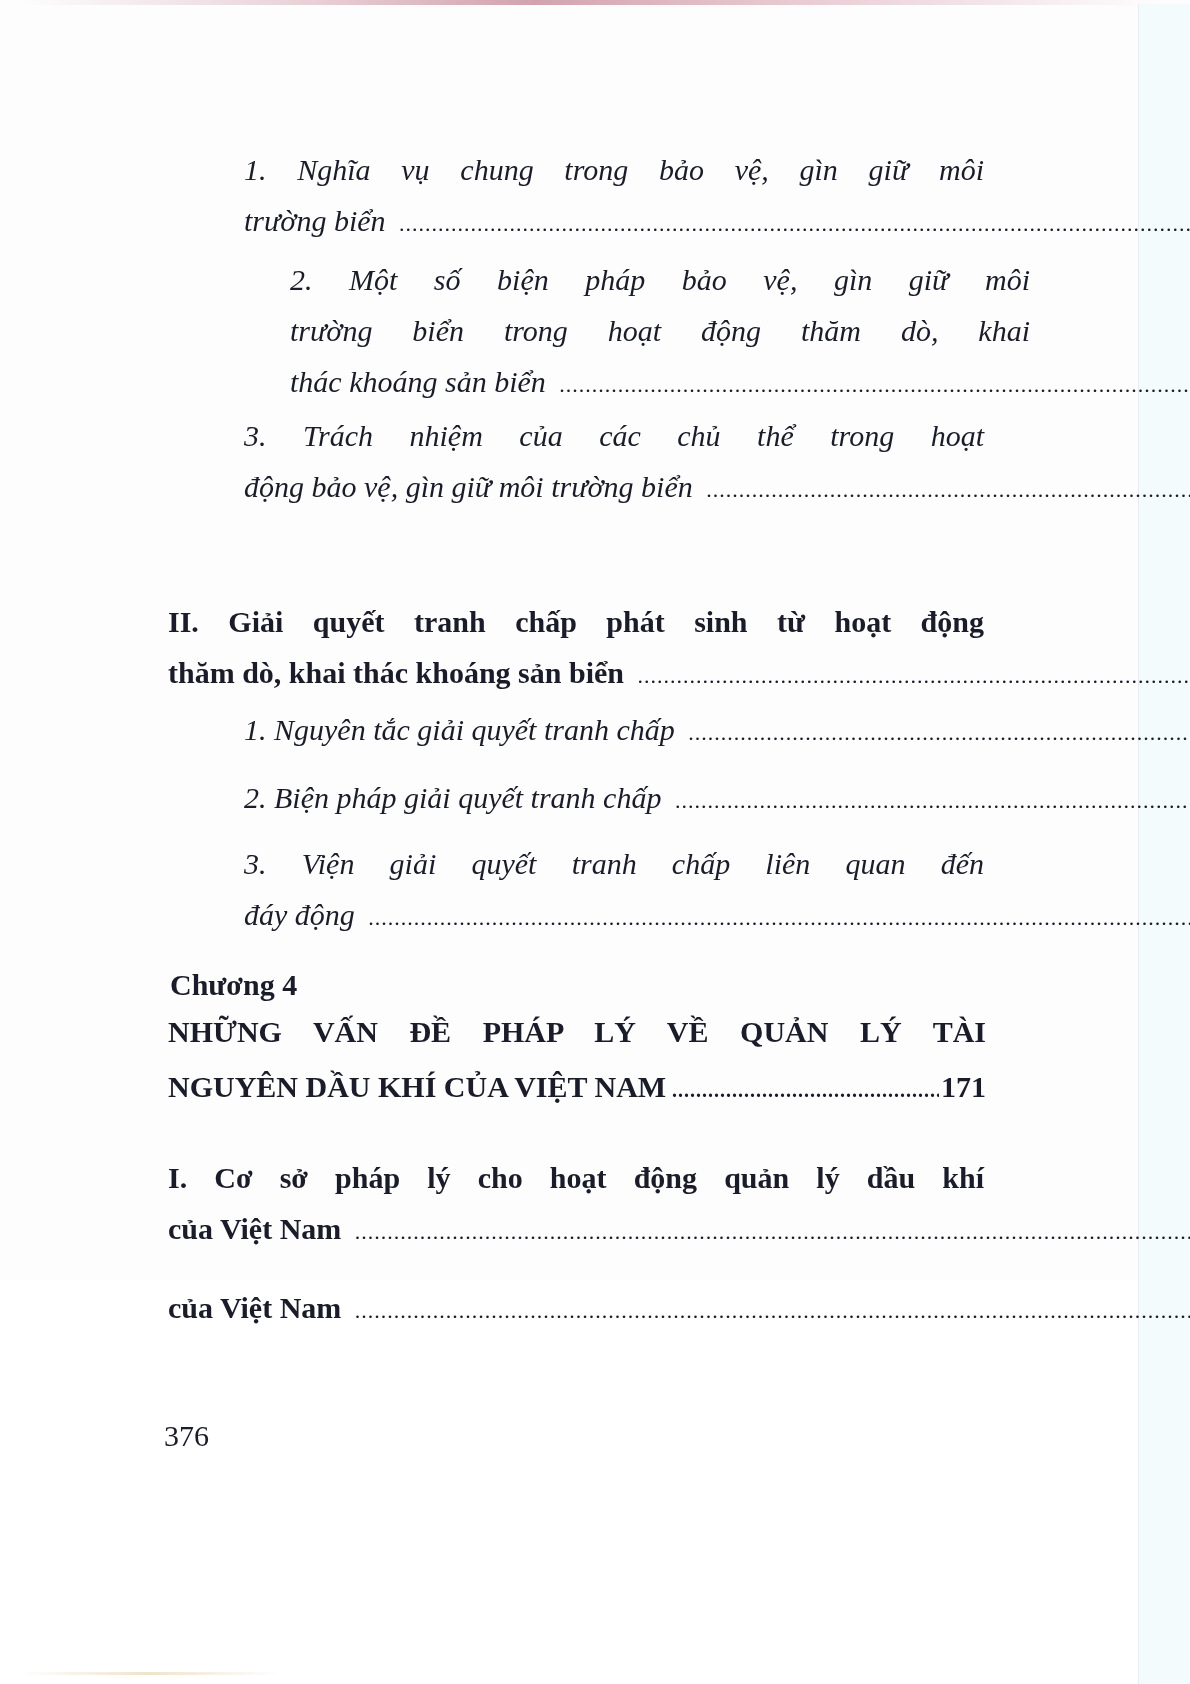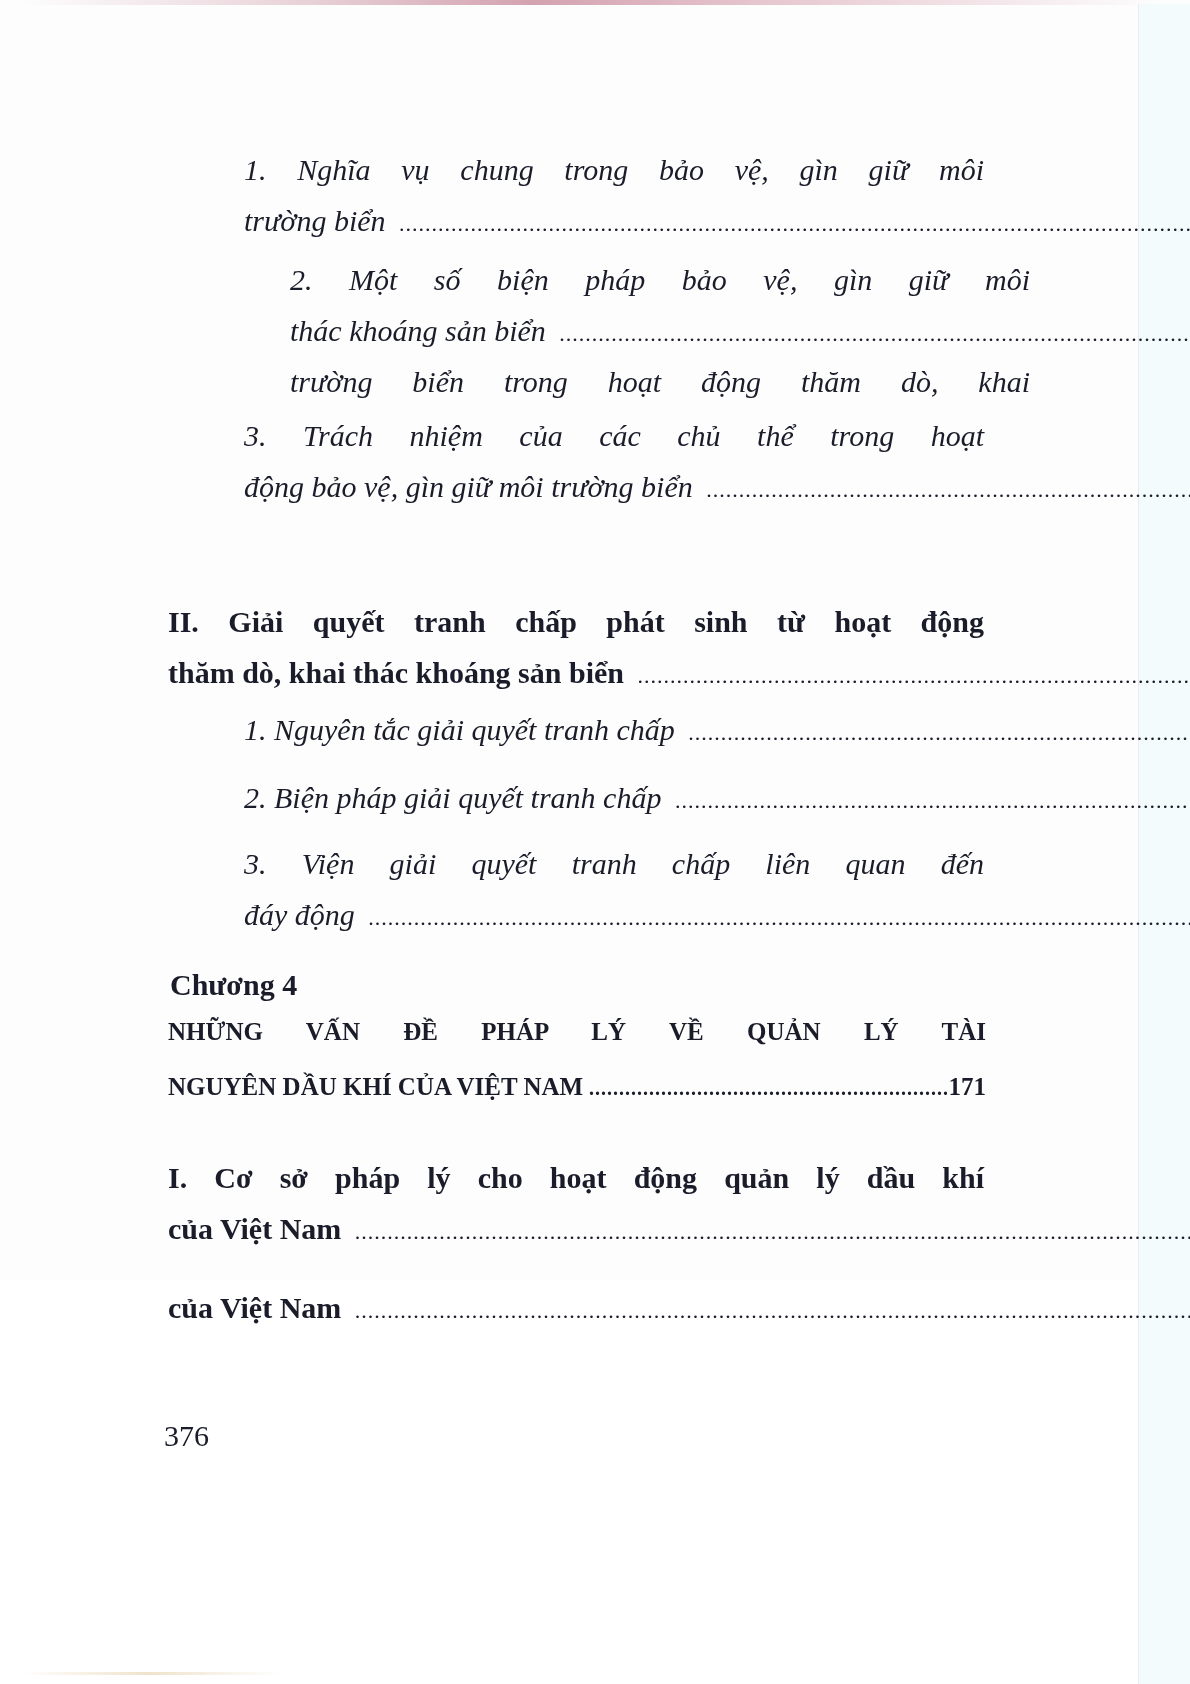--- a/index.html
+++ b/index.html
@@ -122,21 +122,21 @@
       top: 962px;
       font-size: 30px;
       font-weight: bold;
       line-height: 46px;
     }
     .chapter-title {
       position: absolute;
       left: 168px;
       top: 1004px;
       width: 818px;
-      font-size: 25px;
+      font-size: 30px;
       font-weight: bold;
       line-height: 55px;
     }
     .chapter-title .line.first {
       text-align: justify;
       text-align-last: justify;
     }
 
     .page-number {
       position: absolute;
@@ -158,26 +158,26 @@
     <span class="line full">1. Nghĩa vụ chung trong bảo vệ, gìn giữ môi</span>
     <span class="line leader-line">
       <span class="txt">trường biển</span>
       <span class="dots"></span>
       
     </span>
   </div>
 
   <div class="entry sub italic justify" style="top:254px;margin-left:46px;">
     <span class="line full">2. Một số biện pháp bảo vệ, gìn giữ môi</span>
+    <span class="line full">trường biển trong hoạt động thăm dò, khai</span>
     <span class="line leader-line">
       <span class="txt">thác khoáng sản biển</span>
       <span class="dots"></span>
       
     </span>
-    <span class="line full">trường biển trong hoạt động thăm dò, khai</span>
   </div>
 
   <div class="entry sub italic justify" style="top:410px;">
     <span class="line full">3. Trách nhiệm của các chủ thể trong hoạt</span>
     <span class="line leader-line">
       <span class="txt">động bảo vệ, gìn giữ môi trường biển</span>
       <span class="dots"></span>
       
     </span>
   </div>

